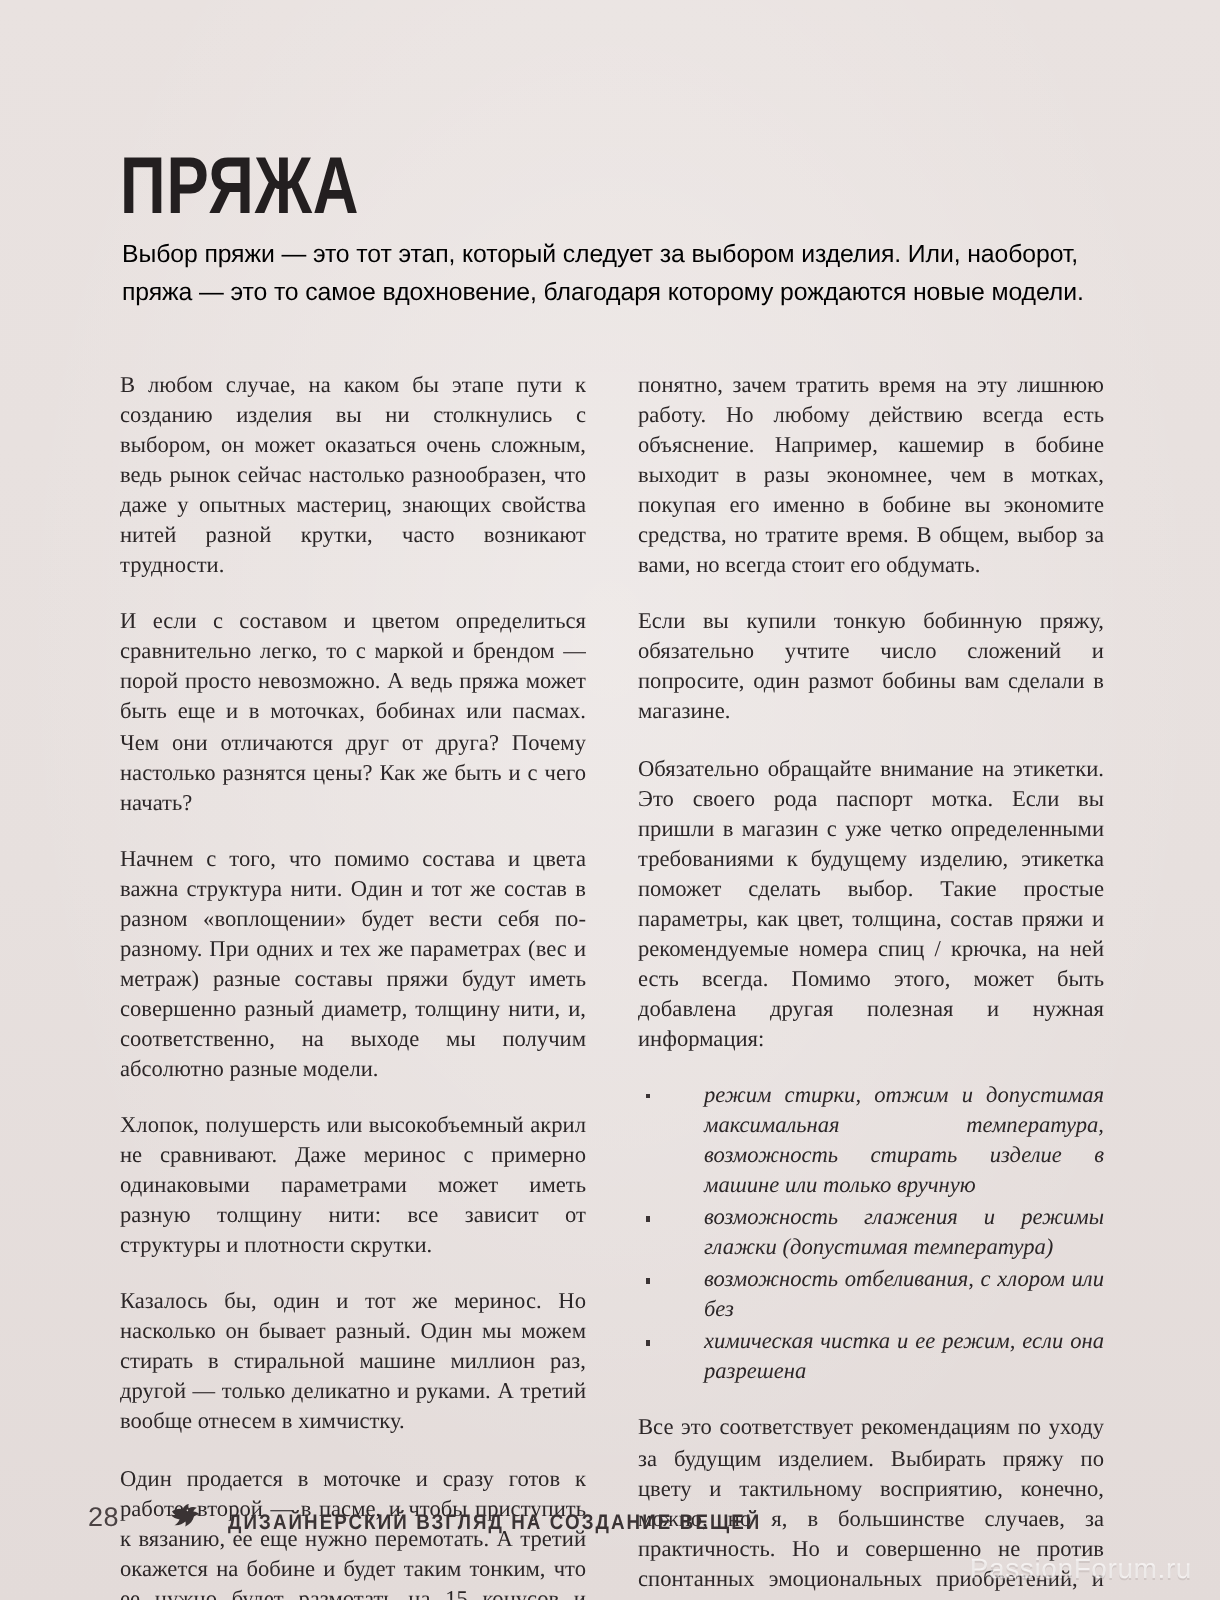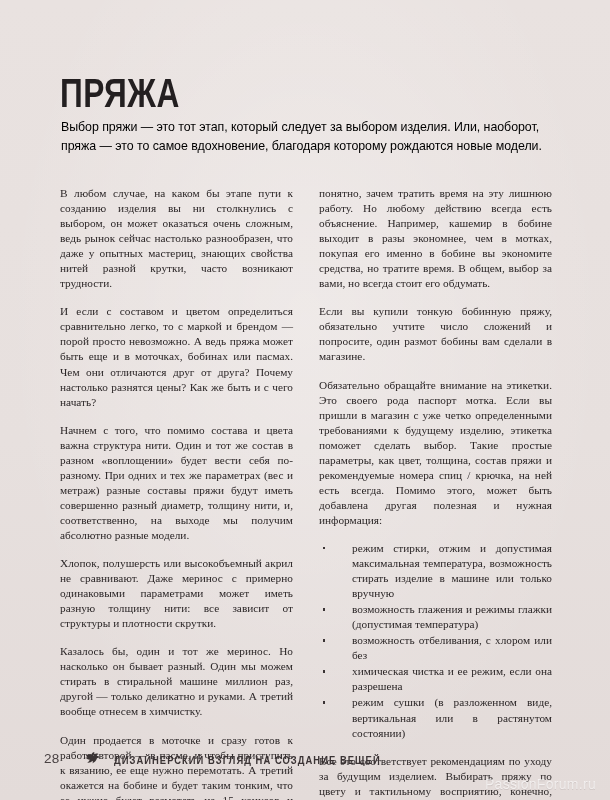--- a/index.html
+++ b/index.html
@@ -97,20 +97,21 @@
   }
   ul.bullets li {
     position: relative;
     margin: 0 0 1px 0;
     padding-left: 33px;
     font-family: "Liberation Serif", serif;
     font-size: 11.3px;
     line-height: 15.05px;
     color: #2b2627;
     text-align: justify;
+    font-style: italic;
   }
   ul.bullets li::before {
     content: "";
     position: absolute;
     left: 4px;
     top: 6px;
     width: 2.4px;
     height: 2.4px;
     background: #3a3334;
   }
@@ -187,21 +188,20 @@
       <div class="col col-right">
         <p>понятно, зачем тратить время на эту лишнюю рабо­ту. Но любому действию всегда есть объяснение. Например, кашемир в бобине выходит в разы эко­номнее, чем в мотках, покупая его именно в бобине вы экономите средства, но тратите время. В общем, выбор за вами, но всегда стоит его обдумать.</p>
         <p>Если вы купили тонкую бобинную пряжу, обяза­тельно учтите число сложений и попросите, один размот бобины вам сделали в магазине.</p>
         <p>Обязательно обращайте внимание на этикетки. Это своего рода паспорт мотка. Если вы пришли в мага­зин с уже четко определенными требованиями к бу­дущему изделию, этикетка поможет сделать выбор. Такие простые параметры, как цвет, толщина, со­став пряжи и рекомендуемые номера спиц / крюч­ка, на ней есть всегда. Помимо этого, может быть добавлена другая полезная и нужная информация:</p>
 
         <ul class="bullets">
           <li>режим стирки, отжим и допустимая макси­мальная температура, возможность стирать из­делие в машине или только вручную</li>
           <li>возможность глажения и режимы глажки (до­пустимая температура)</li>
           <li>возможность отбеливания, с хлором или без</li>
           <li>химическая чистка и ее режим, если она разре­шена</li>
-          <li>режим сушки (в разложенном виде, вертикаль­ная или в растянутом состоянии)</li>
         </ul>
 
         <p>Все это соответствует рекомендациям по уходу за будущим изделием. Выбирать пряжу по цвету и тактильному восприятию, конечно, можно, но я, в большинстве случаев, за практичность. Но и совер­шенно не против спонтанных эмоциональных при­обретений, и если вы увидите моток цвета «своей мечты», а его мягкость покорит ваши руки, а мо­жет, даже лицо (очень многие прикладывают мо­точки к лицу, давая себе возможность оценить так-</p>
       </div>
 
     </div>
   </div>
 
   <div class="footer">
     <span class="folio">28</span>

